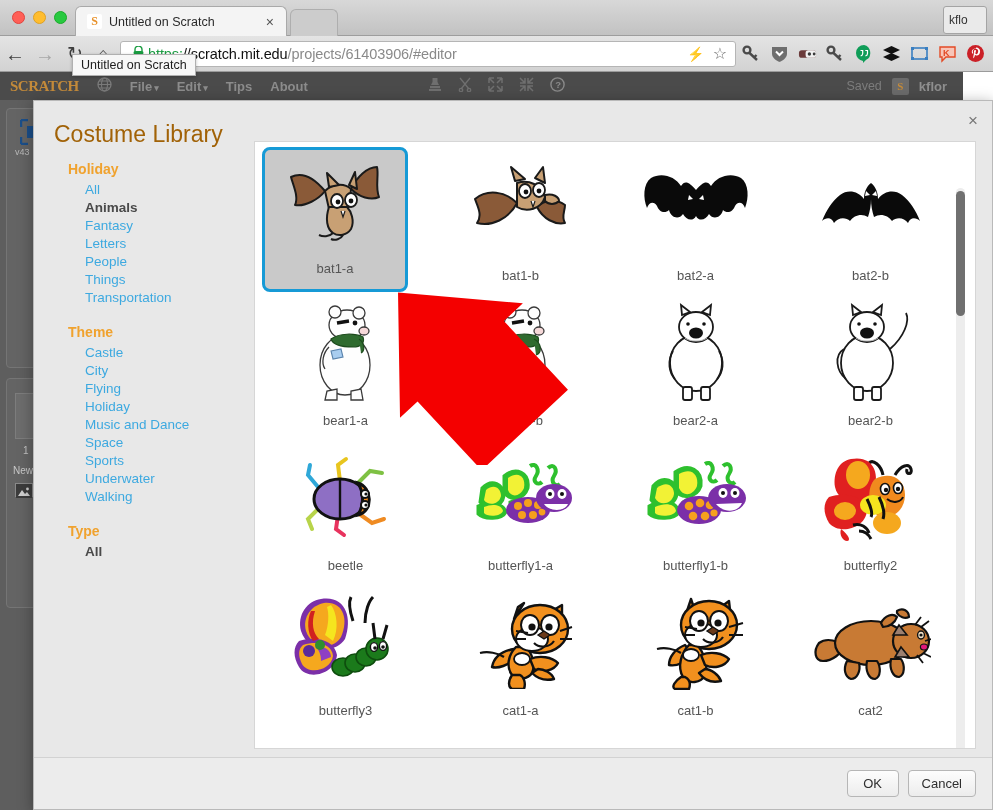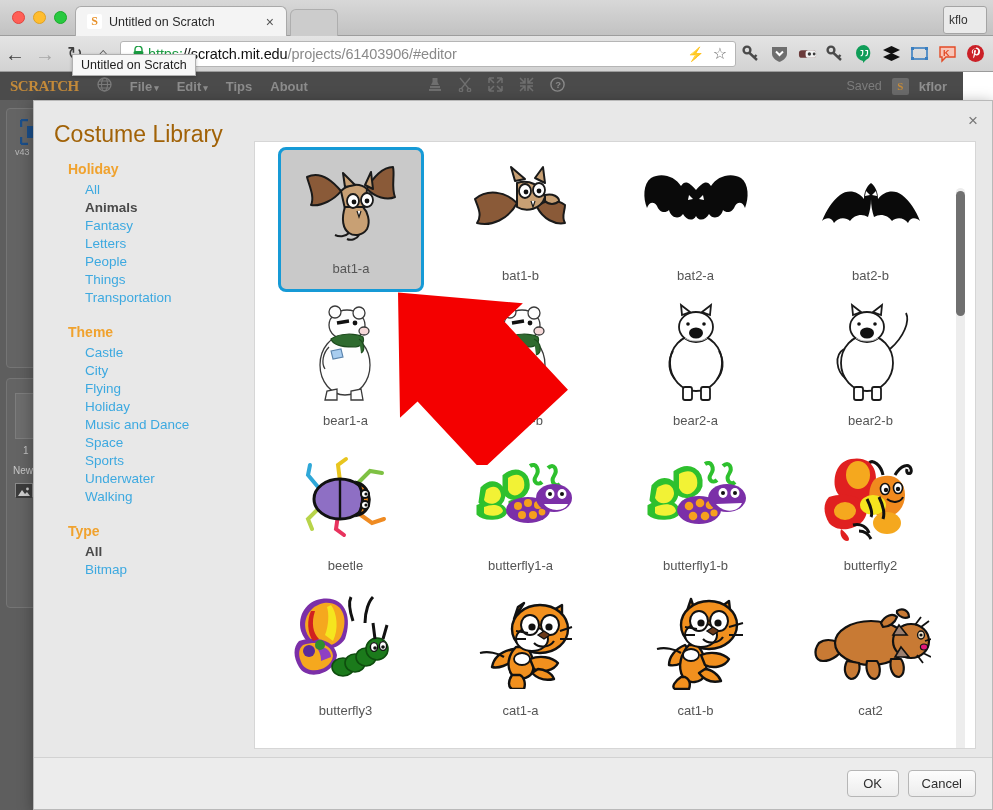--- a/index.html
+++ b/index.html
@@ -180,21 +180,21 @@
     width:175px; height:145px;
     display:flex; flex-direction:column;
     align-items:center; justify-content:flex-end;
     border-radius:8px;
     position:relative;
   }
   .cell.selected {
     background:#c9c9c9;
     border:3px solid #169ad6;
     width:146px; height:145px;
-    margin-left:20px;
+    margin-left:4px;
   }
   .cell-art { flex:1; display:flex; align-items:center; justify-content:center; width:100%; }
   .cell-label { font-size:13px; color:#555; padding-bottom:9px; }
   .cell.selected .cell-label { padding-bottom:13px; }
 
   .scrollbar-track {
     position:absolute; top:46px; right:10px; width:9px; height:596px;
     background:#ededed; border-radius:5px;
   }
   .scrollbar-thumb {
@@ -430,21 +430,20 @@
       <div class="nav-link">Flying</div>
       <div class="nav-link">Holiday</div>
       <div class="nav-link">Music and Dance</div>
       <div class="nav-link">Space</div>
       <div class="nav-link">Sports</div>
       <div class="nav-link">Underwater</div>
       <div class="nav-link">Walking</div>
 
       <div class="nav-group-title">Type</div>
       <div class="nav-link active">All</div>
-      <div class="nav-link">Bitmap</div>
     </div>
 
     <div class="grid-wrap">
       <div class="grid" id="grid">
           <div class="cell selected">
             <div class="cell-art">
               <svg width="100" height="85" viewBox="0 0 100 85">
                 <g stroke="#1a1a1a" stroke-width="2" stroke-linejoin="round">
     <path d="M6 14 C18 8 30 16 40 28 C34 36 20 44 10 42 C14 34 8 22 6 14Z" fill="#8a5a38"></path>
     <path d="M92 4 C82 4 72 14 66 26 C74 34 86 38 94 34 C90 24 94 12 92 4Z" fill="#8a5a38"></path>

